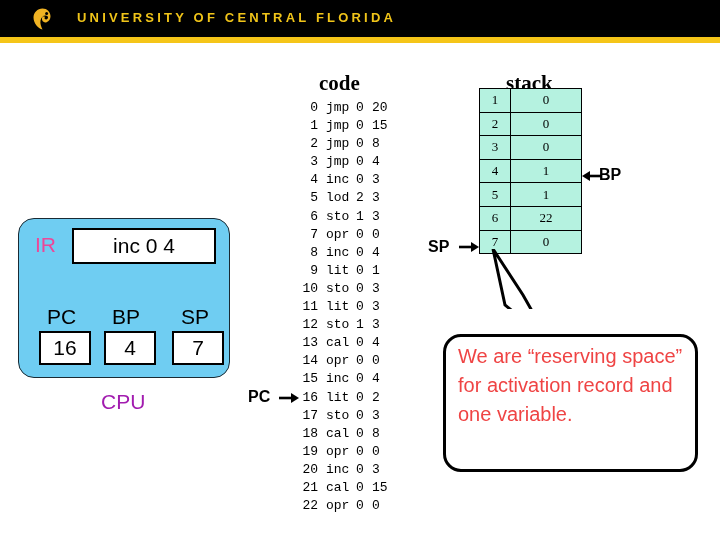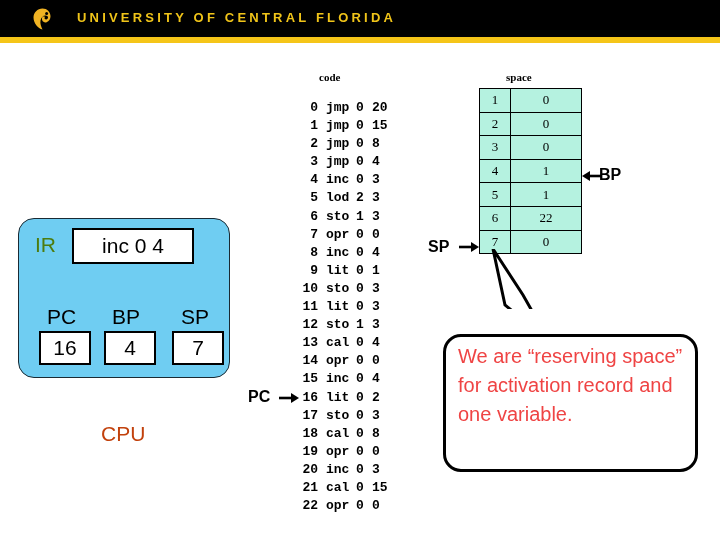--- a/index.html
+++ b/index.html
@@ -45,38 +45,38 @@
     letter-spacing: 3.2px;
     white-space: nowrap;
     margin-left: 15px;
   }
 
   
   .section-heading {
     position: absolute;
     font-family: "Liberation Serif", serif;
     font-weight: bold;
-    font-size: 11px;
+    font-size: 21px;
     color: #000000;
     white-space: nowrap;
   }
   #code-heading { left: 319px; top: 71px; }
   #stack-heading { left: 506px; top: 71px; }
 
   
   #code-listing {
     position: absolute;
     left: 296px; top: 99px;
     font-family: "Liberation Mono", monospace;
     font-size: 13px;
     line-height: 18.1px;
     color: #000000;
     white-space: pre;
   }
-  .code-line { height: 18.1px; font-weight: bold; }
+  .code-line { height: 18.1px; }
   .code-num {
     display: inline-block;
     width: 22px;
     text-align: right;
   }
   .code-op {
     display: inline-block;
     width: 30px;
     padding-left: 8px;
   }
@@ -132,26 +132,26 @@
     width: 212px; height: 160px;
     background: #6fcdf2;
     border: 1.6px solid #1a2a33;
     border-radius: 16px;
     box-sizing: border-box;
   }
   #ir-label {
     position: absolute;
     left: 35px; top: 233px;
     font-size: 21px;
-    color: #4d7c0f;
+    color: #ec4899;
   }
   #ir-box {
     position: absolute;
     left: 72px; top: 228px;
-    width: 122px; height: 36px;
+    width: 144px; height: 36px;
     background: #ffffff;
     border: 2.5px solid #000000;
     box-sizing: border-box;
     display: flex;
     align-items: center;
     justify-content: center;
     font-size: 21px;
     color: #000000;
   }
   .reg-name {
@@ -174,22 +174,21 @@
   #pc-name  { left: 47px;  top: 305px; }
   #bp-name  { left: 112px; top: 305px; }
   #sp-name  { left: 181px; top: 305px; }
   #pc-value { left: 39px;  top: 331px; }
   #bp-value { left: 104px; top: 331px; }
   #sp-value { left: 172px; top: 331px; }
   #cpu-label {
     position: absolute;
     left: 101px; top: 390px;
     font-size: 21px;
-    color: #c2410c;
-    margin-top: 32px;
+    color: #a21caf;
   }
 
   
   #callout {
     position: absolute;
     left: 443px; top: 334px;
     width: 255px; height: 138px;
     background: #ffffff;
     border: 3px solid #000000;
     border-radius: 18px;
@@ -216,21 +215,21 @@
            C11 10.5 13 8.5 15.5 8.5 C17 8.5 18 9.3 18 10.5 C18 11.6 17.2 12.4 16.1 12.4
            C15.2 12.4 14.5 11.8 14.5 11 C14.5 10.4 14.9 10 15.4 10
            C14.9 9.4 14 9.2 13.2 9.6 C12 10.2 11.6 11.8 12.2 13.2
            C12.9 14.9 14.8 15.8 16.6 15.2 C19 14.4 20.5 12 20.5 9.2
            C20.5 5 17 1.5 12.5 1.5 Z" fill="#f0b323"></path>
   <circle cx="16.6" cy="6.6" r="1.5" fill="#000000"></circle>
 </svg>
 <div id="ucf-wordmark">UNIVERSITY OF CENTRAL FLORIDA</div>
 
 <div class="section-heading" id="code-heading">code</div>
-<div class="section-heading" id="stack-heading">space</div>
+<div class="section-heading" id="stack-heading">stack</div>
 
 <div id="code-listing"><div class="code-line"><span class="code-num">0</span><span class="code-op">jmp</span><span class="code-l">0</span><span class="code-m">20</span></div><div class="code-line"><span class="code-num">1</span><span class="code-op">jmp</span><span class="code-l">0</span><span class="code-m">15</span></div><div class="code-line"><span class="code-num">2</span><span class="code-op">jmp</span><span class="code-l">0</span><span class="code-m">8</span></div><div class="code-line"><span class="code-num">3</span><span class="code-op">jmp</span><span class="code-l">0</span><span class="code-m">4</span></div><div class="code-line"><span class="code-num">4</span><span class="code-op">inc</span><span class="code-l">0</span><span class="code-m">3</span></div><div class="code-line"><span class="code-num">5</span><span class="code-op">lod</span><span class="code-l">2</span><span class="code-m">3</span></div><div class="code-line"><span class="code-num">6</span><span class="code-op">sto</span><span class="code-l">1</span><span class="code-m">3</span></div><div class="code-line"><span class="code-num">7</span><span class="code-op">opr</span><span class="code-l">0</span><span class="code-m">0</span></div><div class="code-line"><span class="code-num">8</span><span class="code-op">inc</span><span class="code-l">0</span><span class="code-m">4</span></div><div class="code-line"><span class="code-num">9</span><span class="code-op">lit</span><span class="code-l">0</span><span class="code-m">1</span></div><div class="code-line"><span class="code-num">10</span><span class="code-op">sto</span><span class="code-l">0</span><span class="code-m">3</span></div><div class="code-line"><span class="code-num">11</span><span class="code-op">lit</span><span class="code-l">0</span><span class="code-m">3</span></div><div class="code-line"><span class="code-num">12</span><span class="code-op">sto</span><span class="code-l">1</span><span class="code-m">3</span></div><div class="code-line"><span class="code-num">13</span><span class="code-op">cal</span><span class="code-l">0</span><span class="code-m">4</span></div><div class="code-line"><span class="code-num">14</span><span class="code-op">opr</span><span class="code-l">0</span><span class="code-m">0</span></div><div class="code-line"><span class="code-num">15</span><span class="code-op">inc</span><span class="code-l">0</span><span class="code-m">4</span></div><div class="code-line"><span class="code-num">16</span><span class="code-op">lit</span><span class="code-l">0</span><span class="code-m">2</span></div><div class="code-line"><span class="code-num">17</span><span class="code-op">sto</span><span class="code-l">0</span><span class="code-m">3</span></div><div class="code-line"><span class="code-num">18</span><span class="code-op">cal</span><span class="code-l">0</span><span class="code-m">8</span></div><div class="code-line"><span class="code-num">19</span><span class="code-op">opr</span><span class="code-l">0</span><span class="code-m">0</span></div><div class="code-line"><span class="code-num">20</span><span class="code-op">inc</span><span class="code-l">0</span><span class="code-m">3</span></div><div class="code-line"><span class="code-num">21</span><span class="code-op">cal</span><span class="code-l">0</span><span class="code-m">15</span></div><div class="code-line"><span class="code-num">22</span><span class="code-op">opr</span><span class="code-l">0</span><span class="code-m">0</span></div></div>
 
 <table id="stack-table">
   <tbody id="stack-body">
       <tr>
         <td class="idx">1</td>
         <td class="val">0</td>
       </tr>
       <tr>

